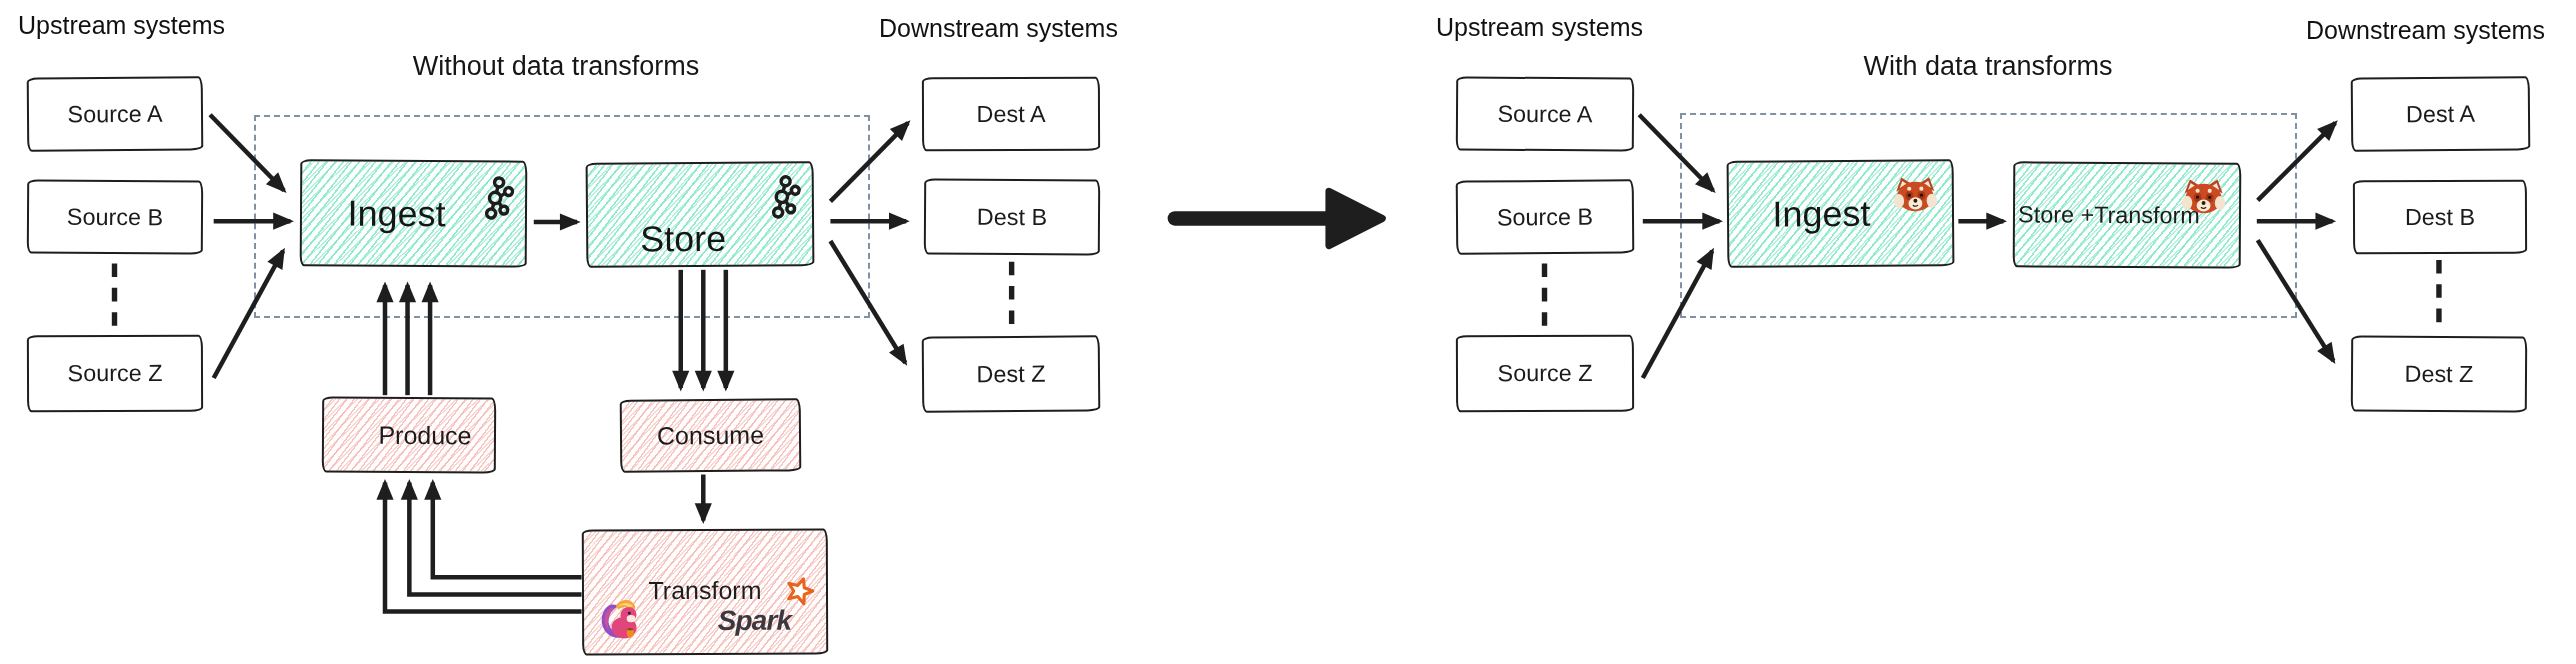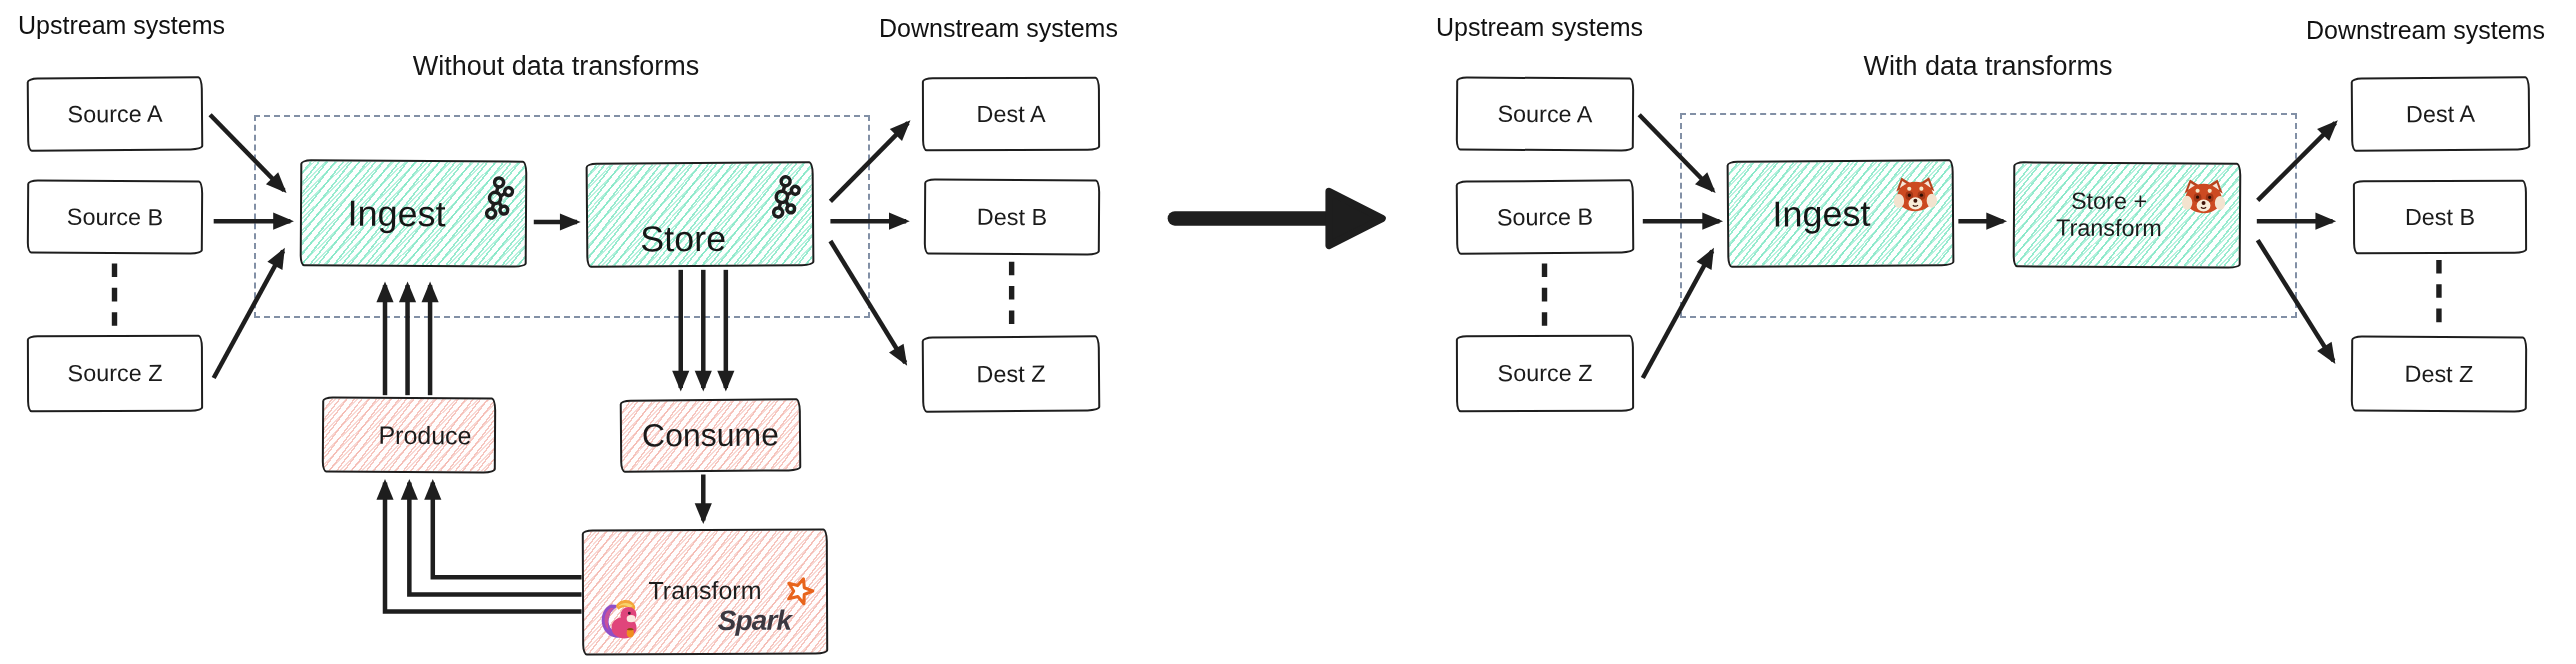--- a/index.html
+++ b/index.html
@@ -36,21 +36,21 @@
   }
   .biglabel{font-size:36px;color:#161616;}
 
   .dashed-zone{
     position:absolute;border:2.7px dashed var(--dash-blue);
     background:transparent;box-sizing:border-box;z-index:0;
   }
   .sketchbox{z-index:2;}
   #arrow-layer{position:absolute;left:0;top:0;z-index:3;pointer-events:none;}
   .icon-wrap{position:absolute;line-height:0;}
-  .two-line{display:flex;flex-direction:column;align-items:center;line-height:1.15;}
+  .two-line{display:flex;flex-direction:row;align-items:center;line-height:1.15;}
   .spark-wrap{position:absolute;right:14.4px;bottom:16px;width:94px;height:47px;}
   .spark-text{position:absolute;left:0;bottom:0;font-size:28px;font-weight:700;font-style:italic;color:var(--spark-text);letter-spacing:-0.9px;}
   .spark-star{position:absolute;right:-3.6px;top:-14.4px;}
   .transform-label{position:absolute;left:0;right:0;top:45px;text-align:center;font-size:25px;}
   .flink-wrap{position:absolute;left:12.6px;bottom:12.6px;line-height:0;}
 </style>
 </head>
 <body>
 
 <div class="canvas">
@@ -121,21 +121,21 @@
     <span class="boxlabel">Dest B</span>
   </div>
   <div class="sketchbox r1" style="left:922px;top:336px;width:178px;height:76px;">
     <span class="boxlabel">Dest Z</span>
   </div>
 
   <div class="sketchbox pinkbox r2" style="left:322px;top:397px;width:174px;height:76px;">
     <span class="boxlabel" style="font-size:25px;margin-left:32px;">Produce</span>
   </div>
   <div class="sketchbox pinkbox r1" style="left:620px;top:399px;width:181px;height:73px;">
-    <span class="boxlabel" style="font-size:32px;">Consume</span>
+    <span class="boxlabel" style="font-size:25px;">Consume</span>
   </div>
 
   <div class="sketchbox pinkbox r3" style="left:582px;top:529px;width:246px;height:126px;">
     <span class="transform-label">Transform</span>
     <span class="flink-wrap">
       <svg width="43" height="45" viewBox="0 0 48 50">
         <path d="M16,10 C4,14 1,33 12,43 C19,49 29,48 31,43 C21,44 11,37 13,26 C14.5,18 20,13 27,11 Z" fill="#8f4fc7"></path>
         <path d="M15,14 C7,19 6,32 13,39 C11,31 12,20 19,14 Z" fill="#c9529a"></path>
         <ellipse cx="30" cy="36" rx="14" ry="12" fill="#e0457b"></ellipse>
         <path d="M21,12 C25,3 38,3 42,11 C43.5,14.5 42,17 40,17 C36,11.5 28,12 24,16 Z" fill="#f4a63b"></path>

